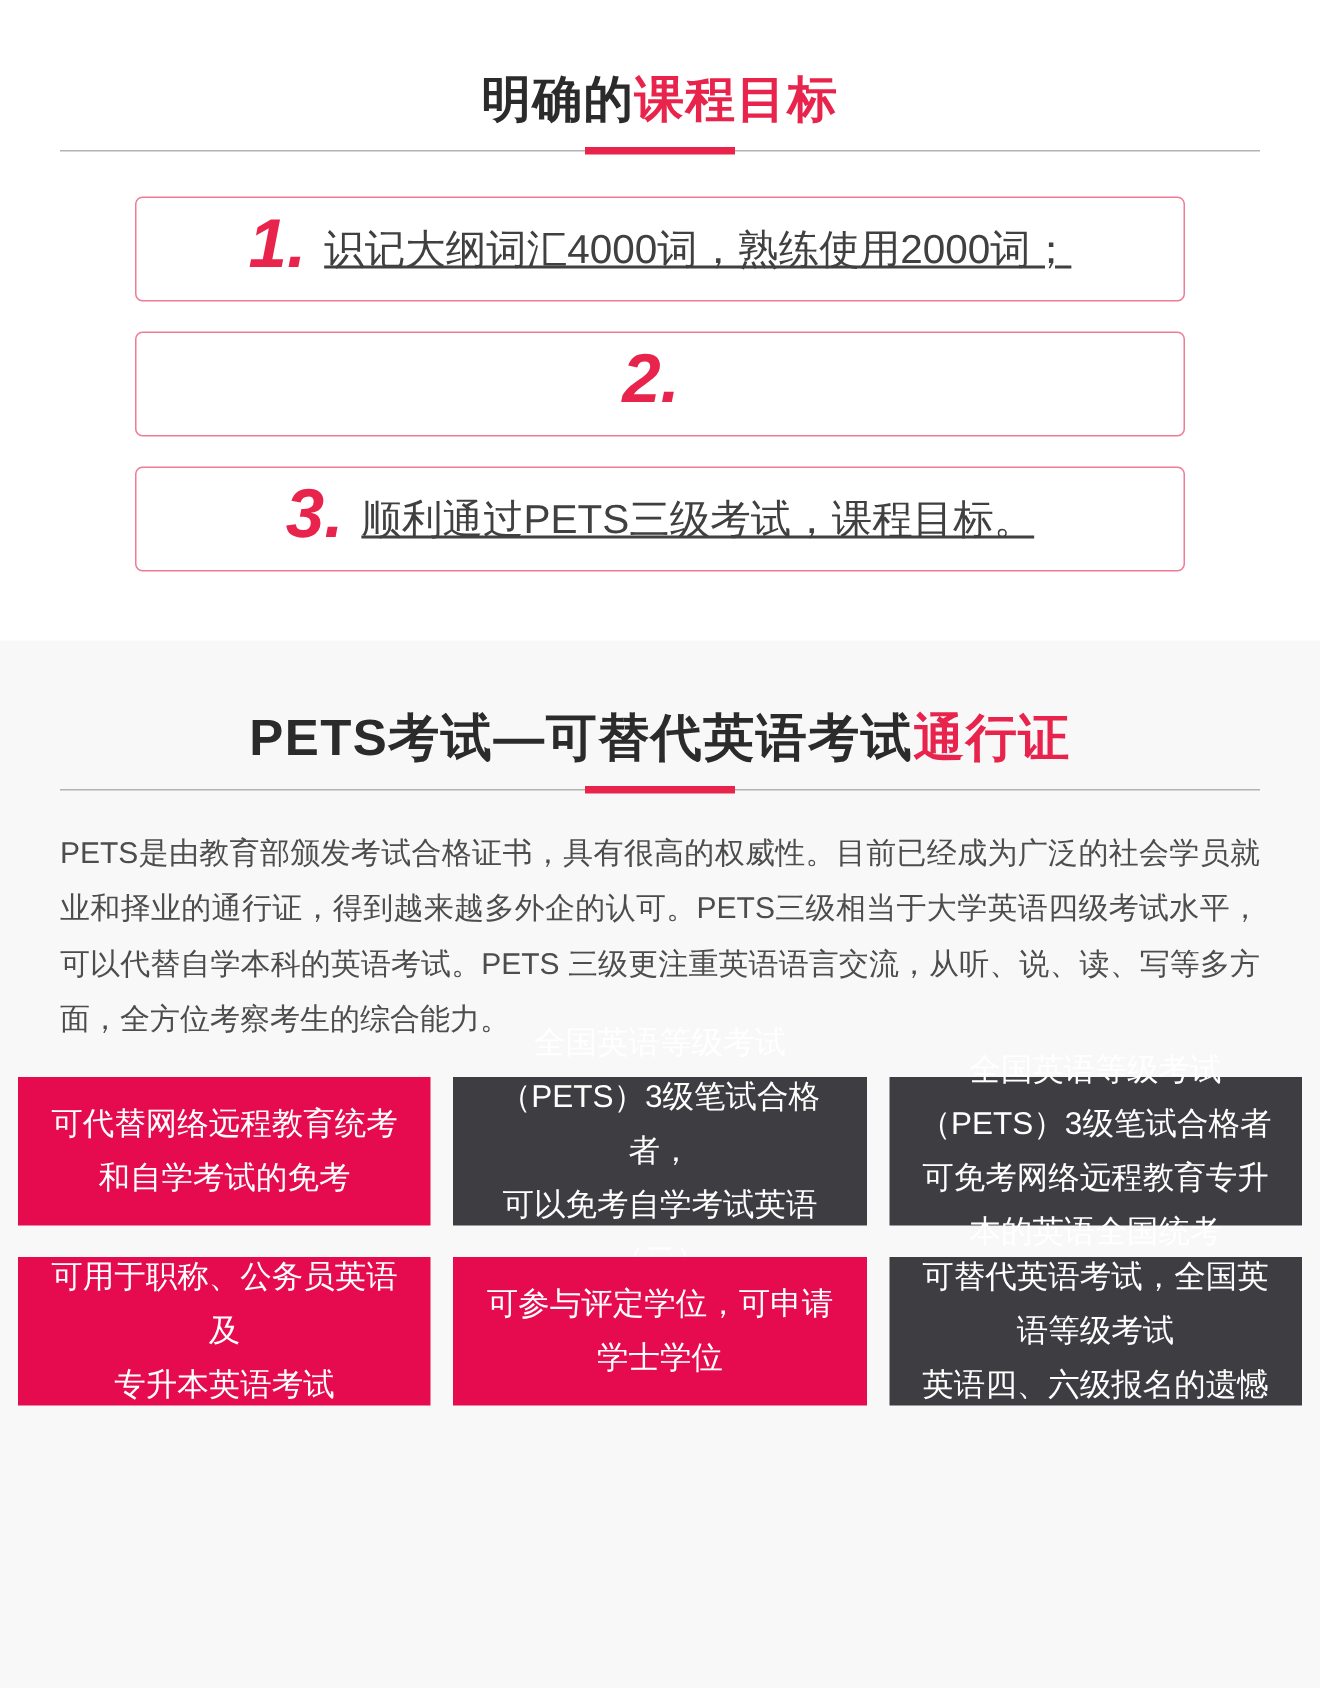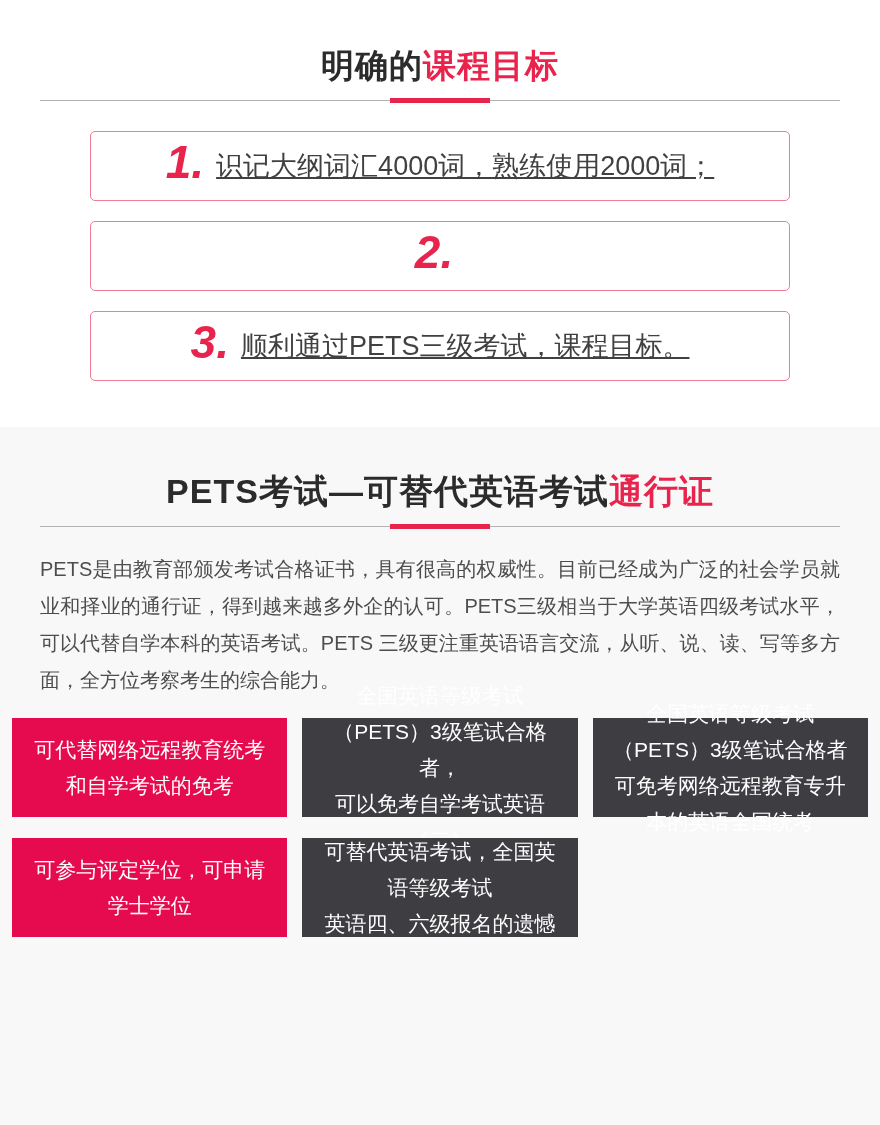--- a/index.html
+++ b/index.html
@@ -88,19 +88,21 @@
     </div>
 
     <p class="pets-paragraph">PETS是由教育部颁发考试合格证书，具有很高的权威性。目前已经成为广泛的社会学员就业和择业的通行证，得到越来越多外企的认可。PETS三级相当于大学英语四级考试水平，可以代替自学本科的英语考试。PETS 三级更注重英语语言交流，从听、说、读、写等多方面，全方位考察考生的综合能力。</p>
 
     <div class="benefit-grid">
       <div class="benefit-cell cell-red">可代替网络远程教育统考和自学考试的免考</div>
       <div class="benefit-cell cell-dark">全国英语等级考试（PETS）3级笔试合格者，
 可以免考自学考试英语（二）</div>
       <div class="benefit-cell cell-dark">全国英语等级考试（PETS）3级笔试合格者
 可免考网络远程教育专升本的英语全国统考</div>
+      <div class="benefit-cell cell-red">可用于职称、公务员英语及
+专升本英语考试</div>
       <div class="benefit-cell cell-red">可参与评定学位，可申请学士学位</div>
       <div class="benefit-cell cell-dark">可替代英语考试，全国英语等级考试
 英语四、六级报名的遗憾</div>
     </div>
   </section>
 
 </div>
 
 </body></html>

